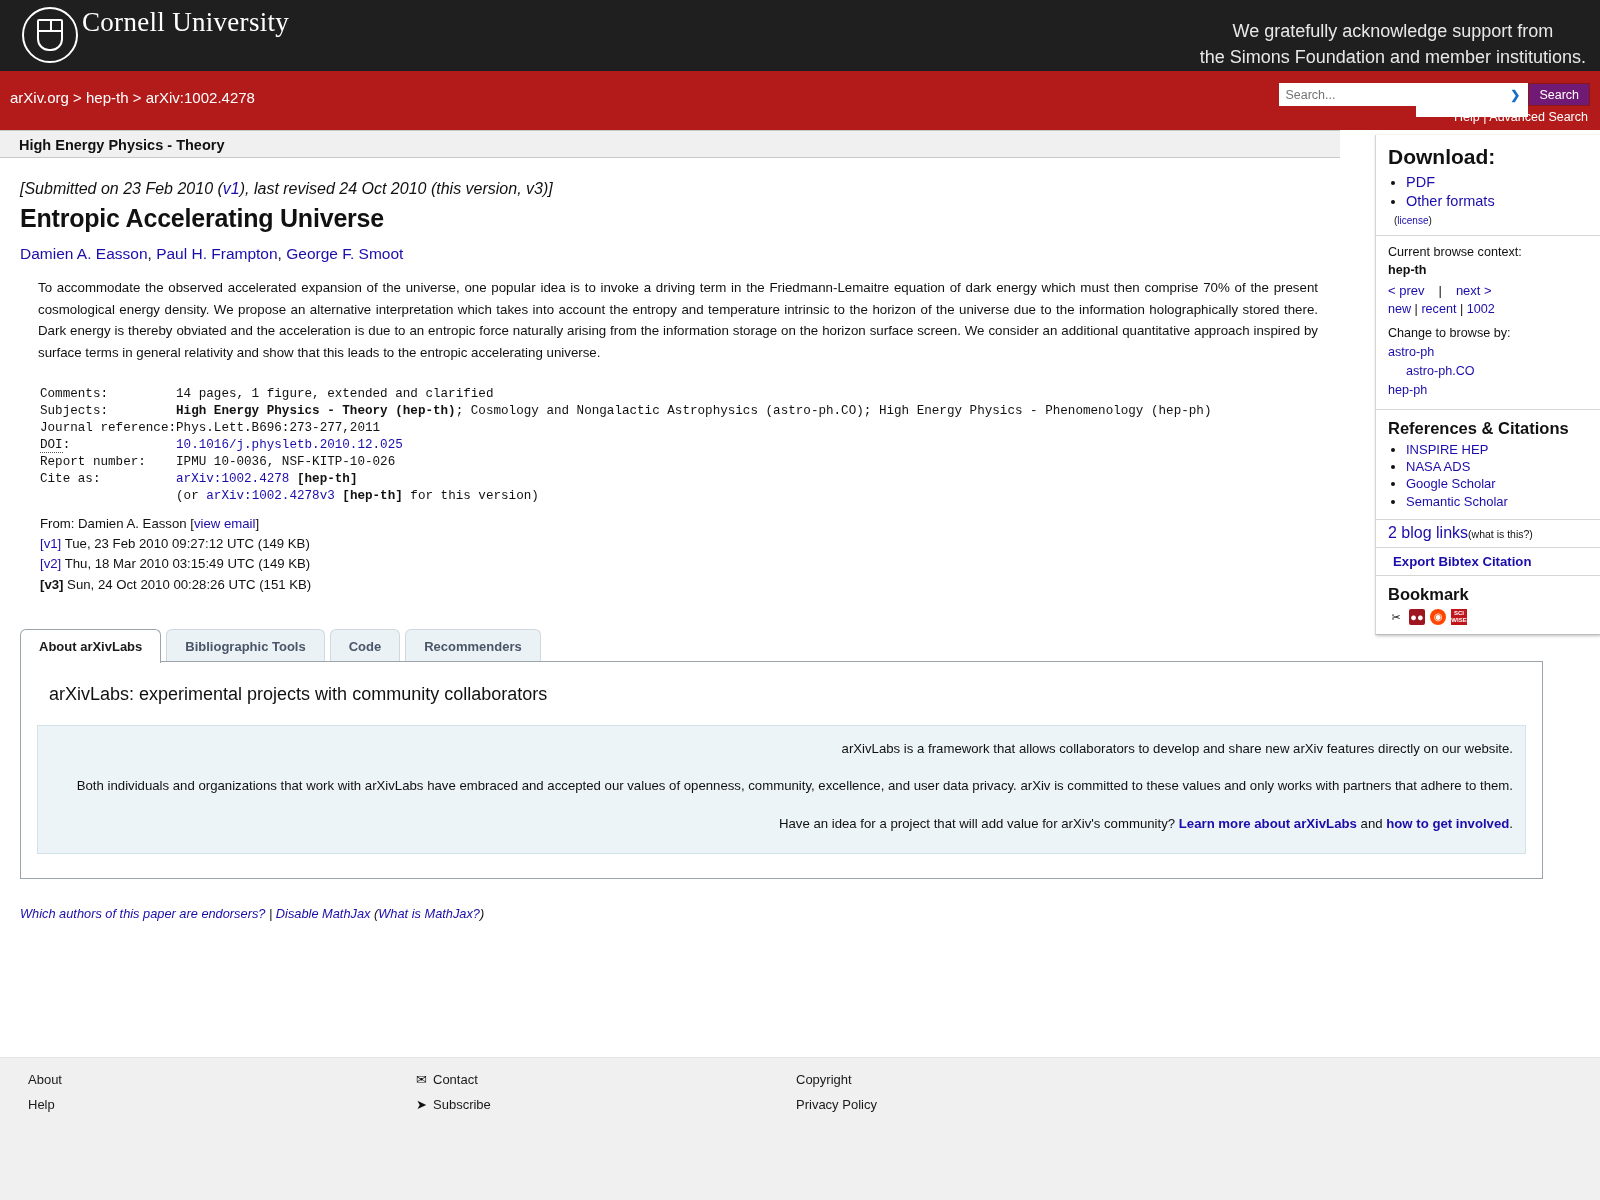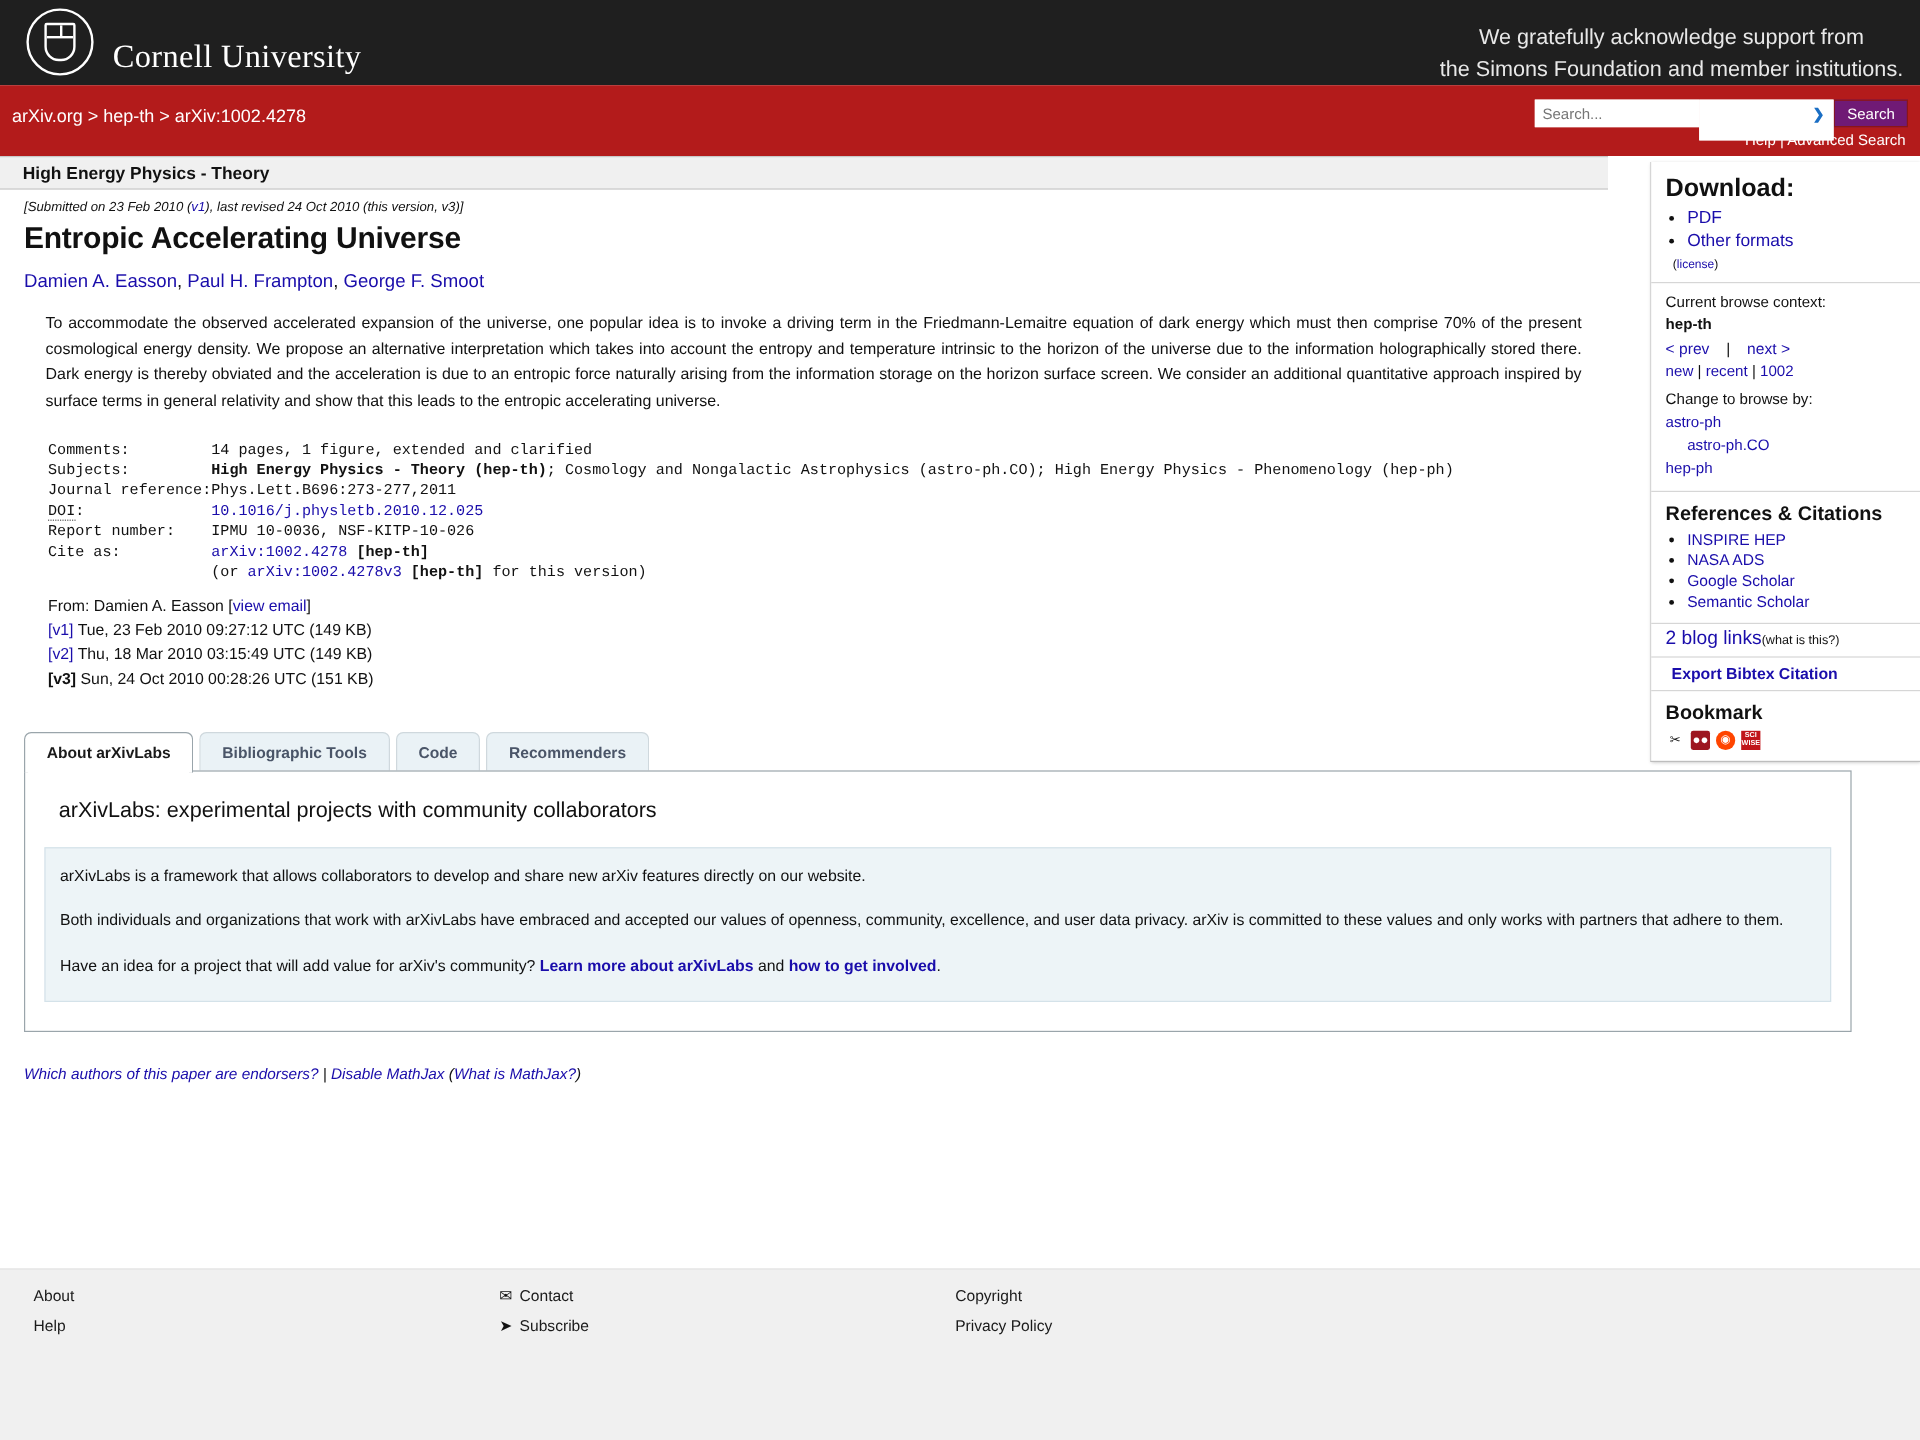--- a/index.html
+++ b/index.html
@@ -17,22 +17,22 @@
 
   
   .topbar {
     height: 71px;
     background: #1f1f1f;
     position: relative;
   }
   .cornell-logo {
     position: absolute;
     left: 22px; top: 7px;
-    display: flex; align-items: flex-end;
-    gap: 16px;
+    display: flex; align-items: flex-start;
+    gap: 4px;
   }
   .cornell-seal {
     width: 56px; height: 56px;
     border: 2px solid #ffffff;
     border-radius: 50%;
     position: relative;
     display: flex; align-items: center; justify-content: center;
   }
   .seal-shield {
     width: 26px; height: 32px;
@@ -154,22 +154,22 @@
   
   .page { position: relative; }
 
   .main-col {
     width: 1340px;
     padding: 0 20px 0 20px;
   }
 
   .dateline {
     font-style: italic;
-    font-size: 11px;
-    margin-top: 9px;
+    font-size: 16px;
+    margin-top: 22px;
     margin-bottom: 2px;
     color: #111;
   }
   .dateline a { color: #1a0dab; font-style: italic; }
 
   h1.paper-title {
     font-size: 25px;
     font-weight: bold;
     margin: 6px 0 12px 0;
     letter-spacing: -0.2px;
@@ -349,20 +349,21 @@
   }
   .labs-h {
     font-size: 18px;
     margin: 0 0 20px 12px;
     font-weight: normal;
   }
   .labs-box {
     background: #edf4f7;
     border: 1px solid #d4e2e9;
     padding: 14px 12px 16px 12px;
+    text-align: right;
   }
   .labs-box p {
     margin: 0 0 19px 0;
     font-size: 13.2px;
     line-height: 1.4;
   }
   .labs-box p:last-child { margin-bottom: 4px; }
   .labs-box a { color: #1a0dab; font-weight: bold; }
 
   .endorser-line {

